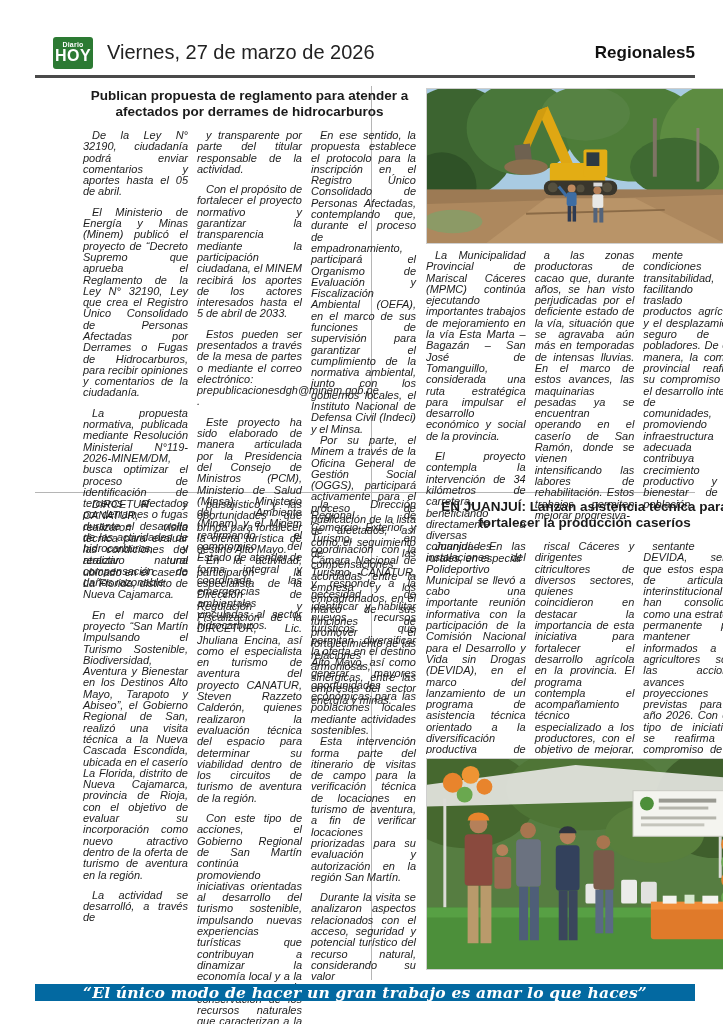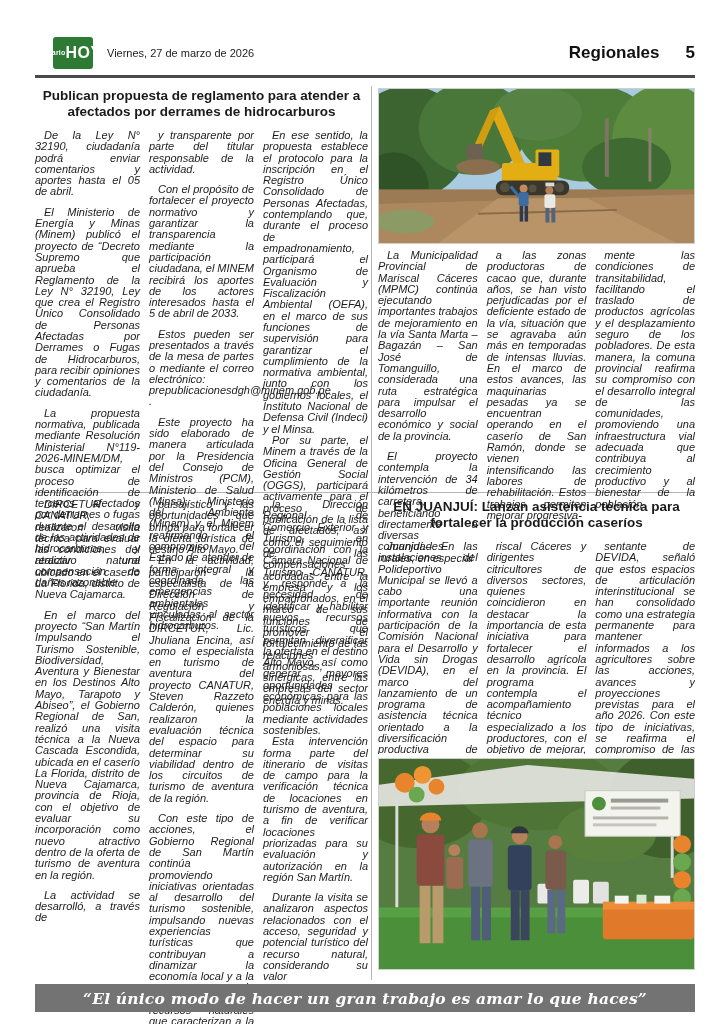--- a/index.html
+++ b/index.html
@@ -9,34 +9,34 @@
     background:#ffffff; overflow:hidden; color:#1c1c1c;
   }
   
   #header {
     position:absolute; left:35px; right:28px; top:36px; height:42px;
     display:flex; align-items:center; border-bottom:3px solid #4a4a4a;
     padding-bottom:6px;
   }
   #logo {
     margin-left:18px; width:40px; height:32px; background:#2c7a33;
-    border-radius:3px; display:flex; flex-direction:row; align-items:center;
+    border-radius:3px; display:flex; flex-direction:column; align-items:center;
     justify-content:center; line-height:1;
   }
   #logo .logo-top { color:#fff; font-size:7px; font-weight:bold; letter-spacing:.2px; }
   #logo .logo-main { color:#fff; font-size:16px; font-weight:bold; letter-spacing:.5px; }
-  #issue-date { margin-left:14px; font-size:11px; color:#222; }
-  #header-right { margin-left:auto; display:flex; align-items:baseline; gap:26px; }
+  #issue-date { margin-left:14px; font-size:20px; color:#222; }
+  #header-right { margin-left:auto; display:flex; align-items:baseline; }
   #section-name { font-size:17px; font-weight:bold; color:#111; }
   #page-number { font-size:17px; font-weight:bold; color:#111; }
   
   .v-divider { position:absolute; left:371px; top:86px; width:1px; height:894px; background:#b5b5b5; }
   .h-divider { position:absolute; left:35px; right:28px; top:492px; height:1px; background:#b5b5b5; }
   
-  .article { position:absolute; }
+  .article { position:absolute;margin-left:48px; }
   #article-1 { left:35px;  top:88px;  width:333px; height:402px; }
   #article-2 { left:378px; top:88px;  width:317px; height:402px; }
   #article-3 { left:35px;  top:499px; width:333px; height:480px; }
   #article-4 { left:378px; top:499px; width:317px; height:480px; }
   .article h2 {
     text-align:center; font-size:13.5px; line-height:1.22; font-weight:bold;
     color:#1a1a1a; margin-bottom:9px; padding:0 6px;
   }
   .cols { display:flex; gap:9px; }
   .col { flex:1 1 0; min-width:0; }
@@ -44,22 +44,22 @@
     font-size:11px; line-height:11.3px; text-align:justify; text-indent:9px;
     color:#1c1c1c; margin-bottom:9px; word-spacing:-0.2px;font-style:italic;
   }
   .col p.tight { margin-bottom:0; }
   #article-4 .cols { height:213px; overflow:hidden; }
   .photo { display:block; width:100%; border:1px solid #cfcfcf; background:#ddd; }
   #article-2 .photo { height:156px; margin-bottom:6px; }
   #article-4 .photo { height:212px; margin-top:4px; }
   
   #footer-banner {
-    position:absolute; left:35px; right:28px; top:984px; height:28px;
-    background:#737373; display:flex; align-items:center; justify-content:center;
+    position:absolute; left:35px; right:28px; top:984px; height:17px;
+    background:#0369a1; display:flex; align-items:center; justify-content:center;
   }
   #footer-banner .quote {
     color:#ffffff; font-family:"DejaVu Serif", serif; font-style:italic;
     font-weight:bold; font-size:15.5px; letter-spacing:.2px;
   }
 </style>
 </head>
 <body>
 
 <div id="page">
@@ -148,21 +148,21 @@
       <g>
         <circle cx="172" cy="104" r="4" fill="#b57f56"></circle>
         <rect x="168" y="96" width="9" height="4" fill="#d9d9d9"></rect>
         <rect x="167" y="108" width="11" height="14" rx="2" fill="#e9e9e6"></rect>
         <rect x="168" y="122" width="4" height="15" fill="#53637a"></rect>
         <rect x="174" y="122" width="4" height="15" fill="#53637a"></rect>
       </g>
     </svg>
     <div class="cols">
       <div class="col">
-        <p>La Municipalidad Provincial de Mariscal Cáceres (MPMC) continúa ejecutando importantes trabajos de mejoramiento en la vía Santa Marta – Bagazán – San José de Tomanguillo, considerada una ruta estratégica para impulsar el desarrollo económico y social de la provincia.</p>
+        <p>La Municipalidad Provincial de Mariscal Cáceres (MPMC) continúa ejecutando importantes trabajos de mejoramiento en la vía Esta Marta – Bagazán – San José de Tomanguillo, considerada una ruta estratégica para impulsar el desarrollo económico y social de la provincia.</p>
         <p>El proyecto contempla la intervención de 34 kilómetros de carretera, beneficiando directamente a diversas comunidades rurales, en especial</p>
       </div>
       <div class="col">
         <p>a las zonas productoras de cacao que, durante años, se han visto perjudicadas por el deficiente estado de la vía, situación que se agravaba aún más en temporadas de intensas lluvias. En el marco de estos avances, las maquinarias pesadas ya se encuentran operando en el caserío de San Ramón, donde se vienen intensificando las labores de rehabilitación. Estos trabajos permiten mejorar progresiva-</p>
       </div>
       <div class="col">
         <p>mente las condiciones de transitabilidad, facilitando el traslado de productos agrícolas y el desplazamiento seguro de los pobladores. De esta manera, la comuna provincial reafirma su compromiso con el desarrollo integral de las comunidades, promoviendo una infraestructura vial adecuada que contribuya al crecimiento productivo y al bienestar de la población.</p>
       </div>
     </div>
   </div>

